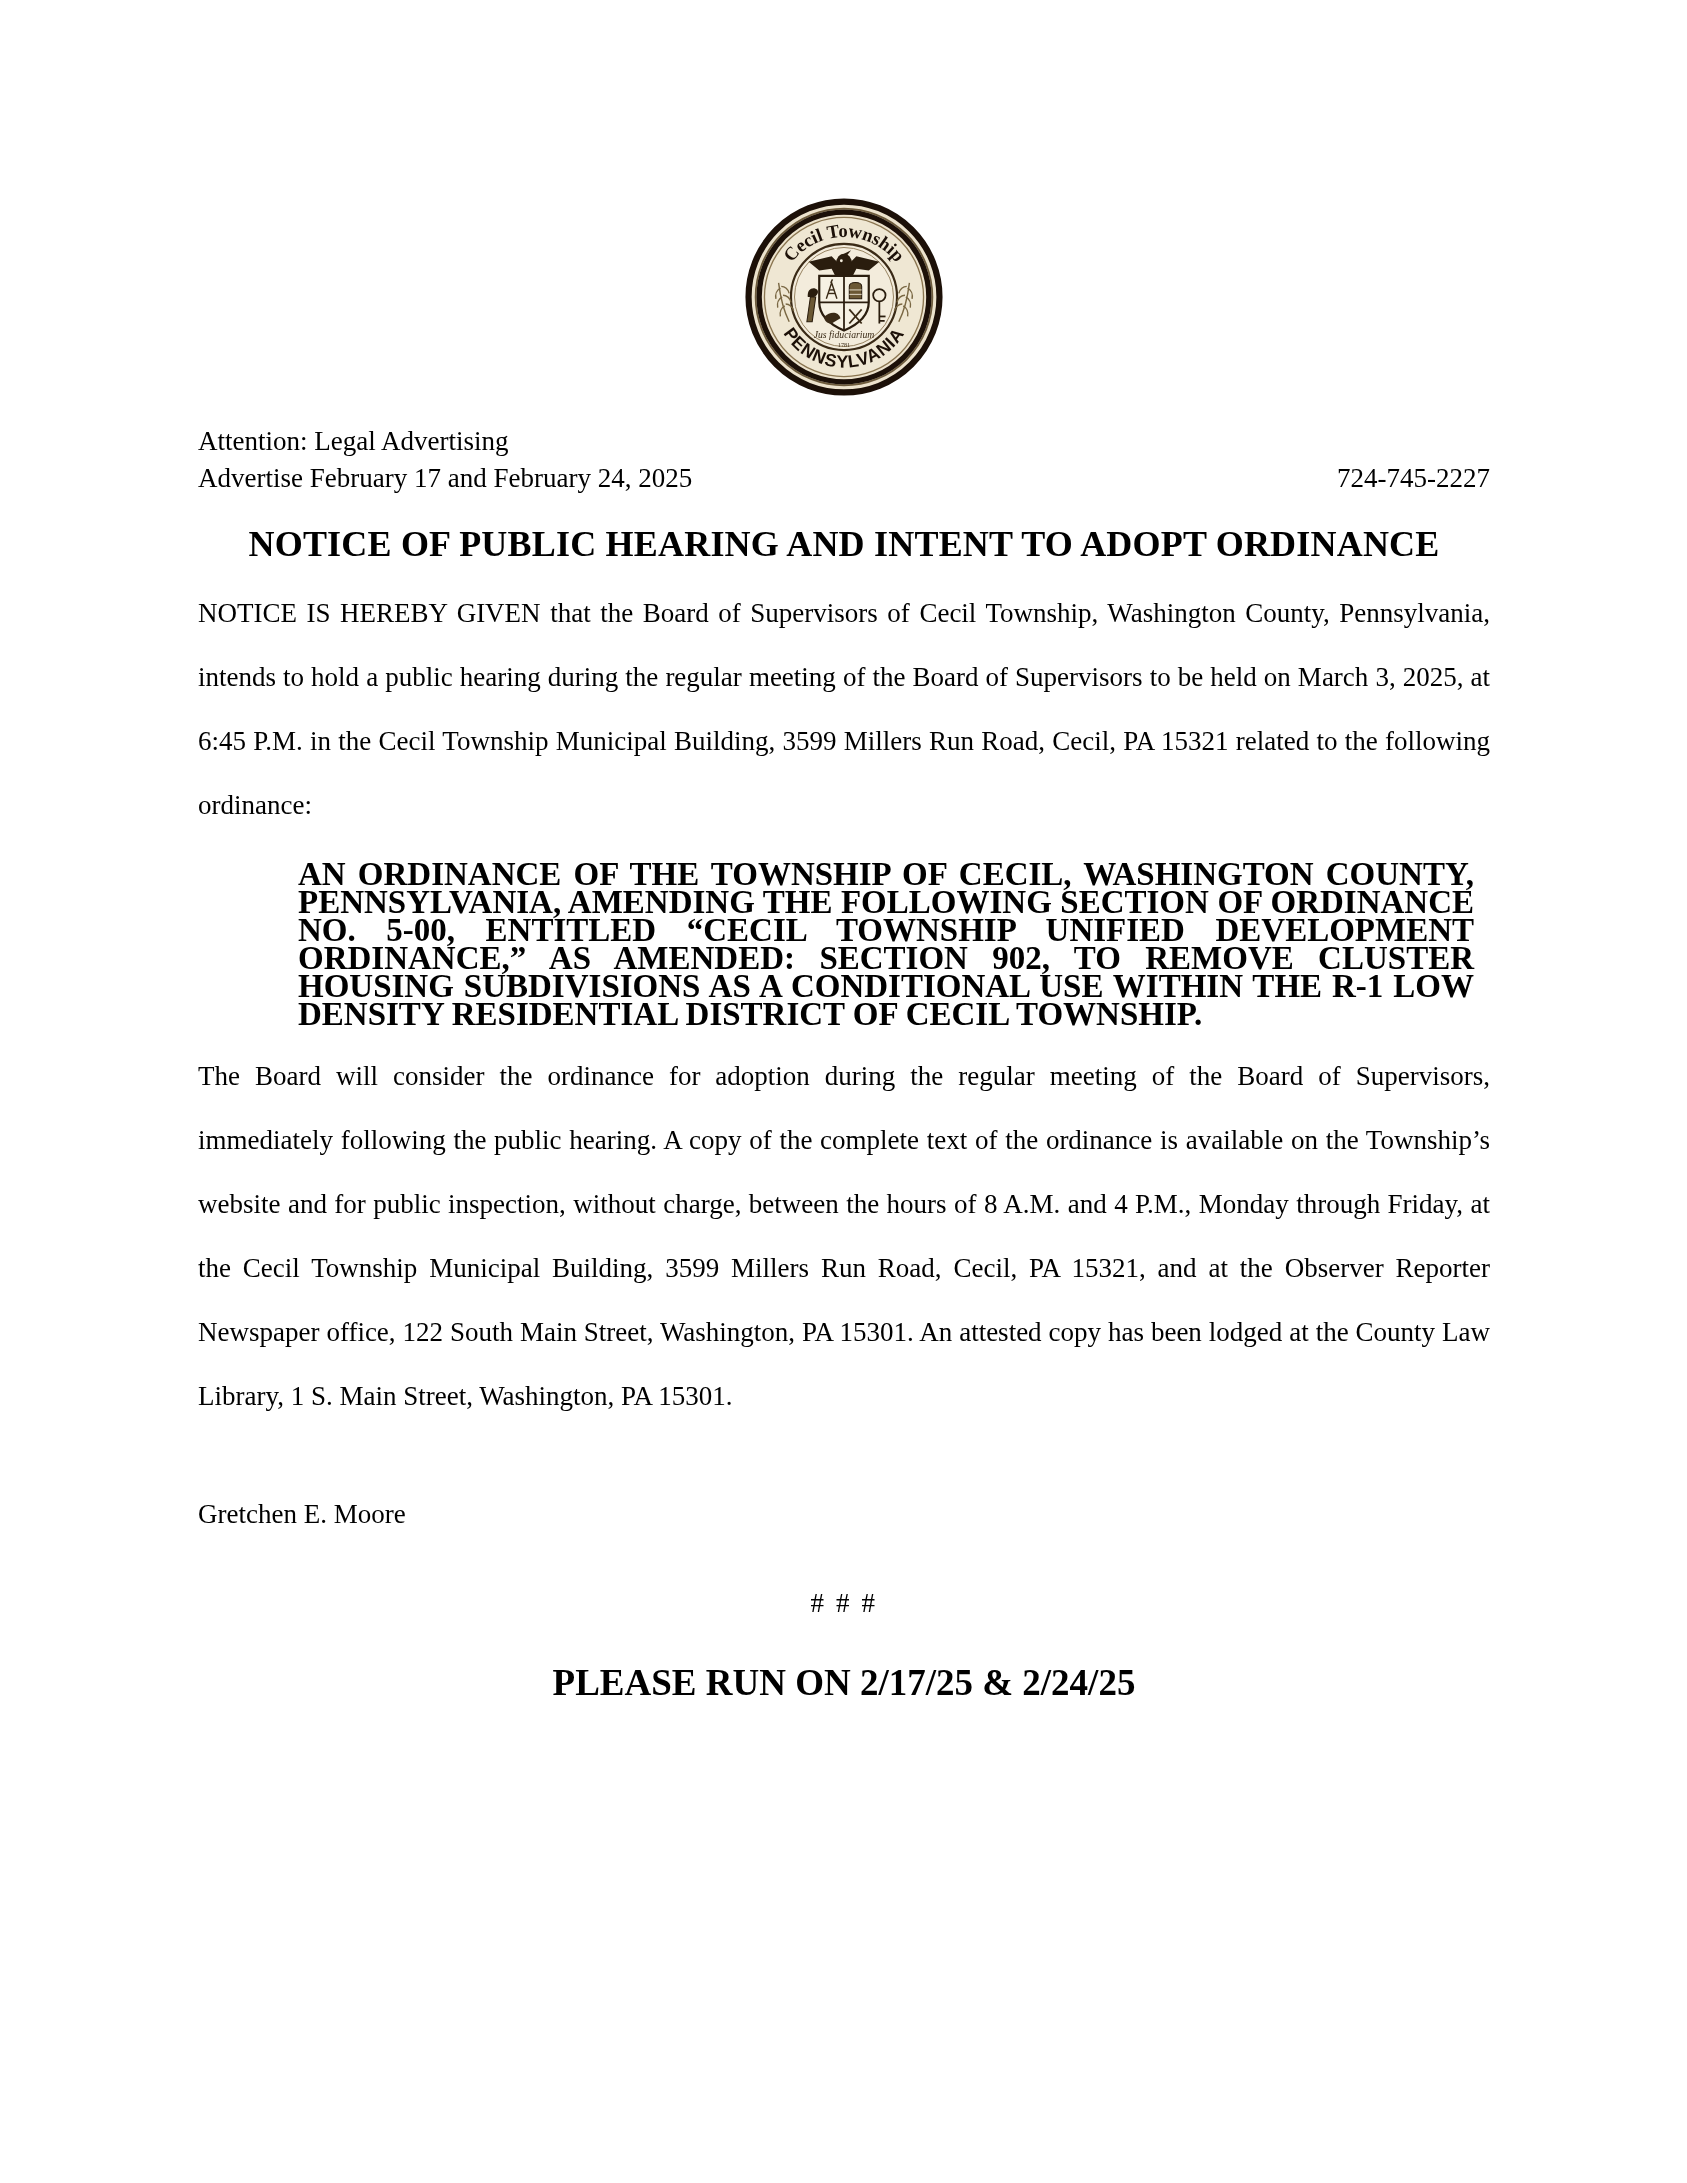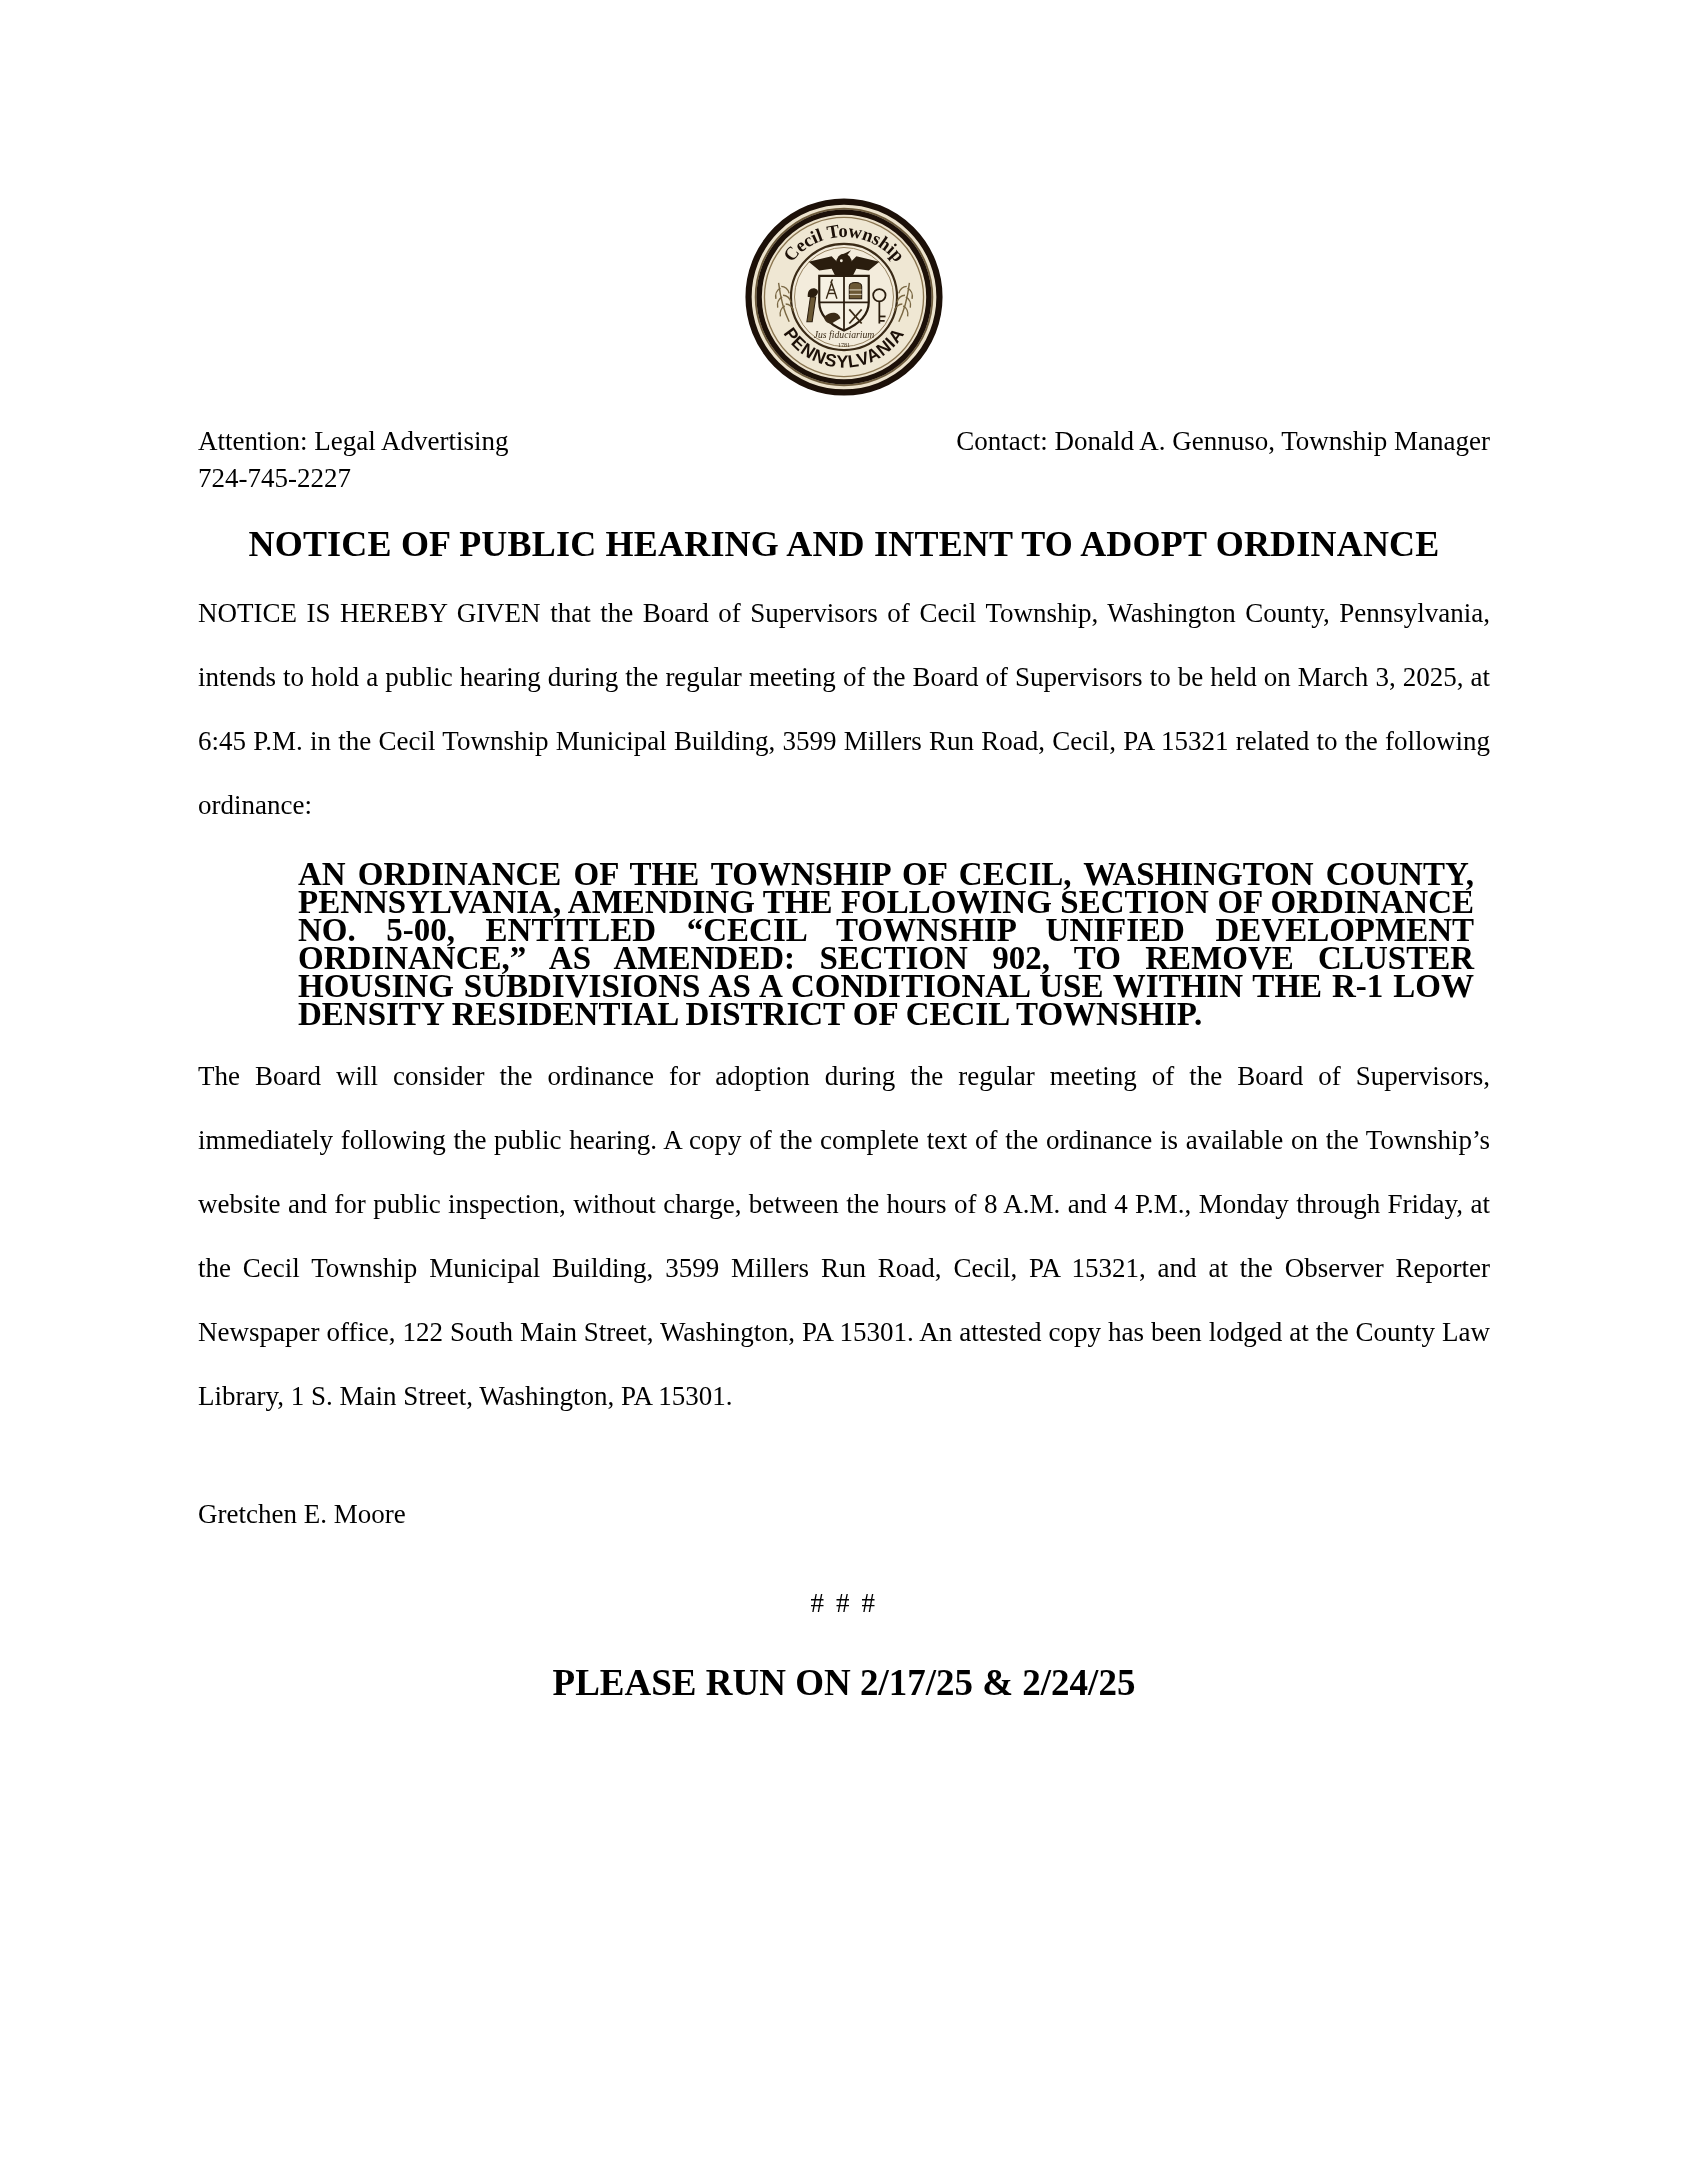--- a/index.html
+++ b/index.html
@@ -213,23 +213,23 @@
           <textPath href="#arcBot" startOffset="50%" text-anchor="middle">PENNSYLVANIA</textPath>
         </text>
       </svg>
     </div>
   </div>
 
   <div class="content">
 
     <div class="hdr-row">
       <span class="hdr-left">Attention:  Legal Advertising</span>
-      <span class="hdr-right">Contact: Donald A. Gennuso, Township Manager</span>
     </div>
     <div class="hdr-row">
+      <span class="hdr-left">Advertise February 17 and February 24, 2025</span>
       <span class="hdr-right">724-745-2227</span>
     </div>
 
     <div class="doc-title">NOTICE OF PUBLIC HEARING AND INTENT TO ADOPT ORDINANCE</div>
 
     <div class="para">NOTICE IS HEREBY GIVEN that the Board of Supervisors of Cecil Township, Washington County, Pennsylvania, intends to hold a public hearing during the regular meeting of the Board of Supervisors to be held on March 3, 2025, at 6:45 P.M. in the Cecil Township Municipal Building, 3599 Millers Run Road, Cecil, PA 15321 related to the following ordinance:</div>
 
     <div class="ordinance-block">AN ORDINANCE OF THE TOWNSHIP OF CECIL, WASHINGTON COUNTY, PENNSYLVANIA, AMENDING THE FOLLOWING SECTION OF ORDINANCE NO. 5-00, ENTITLED “CECIL TOWNSHIP UNIFIED DEVELOPMENT ORDINANCE,” AS AMENDED: SECTION 902, TO REMOVE CLUSTER HOUSING SUBDIVISIONS AS A CONDITIONAL USE WITHIN THE R-1 LOW DENSITY RESIDENTIAL DISTRICT OF CECIL TOWNSHIP.</div>
 
     <div class="para tight">The Board will consider the ordinance for adoption during the regular meeting of the Board of Supervisors, immediately following the public hearing. A copy of the complete text of the ordinance is available on the Township’s website and for public inspection, without charge, between the hours of 8 A.M. and 4 P.M., Monday through Friday, at the Cecil Township Municipal Building, 3599 Millers Run Road, Cecil, PA 15321, and at the Observer Reporter Newspaper office, 122 South Main Street, Washington, PA 15301. An attested copy has been lodged at the County Law Library, 1 S. Main Street, Washington, PA 15301.</div>

